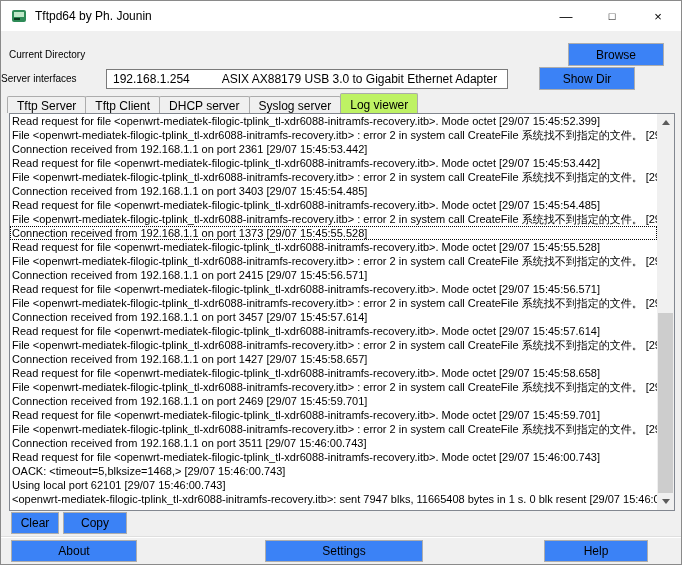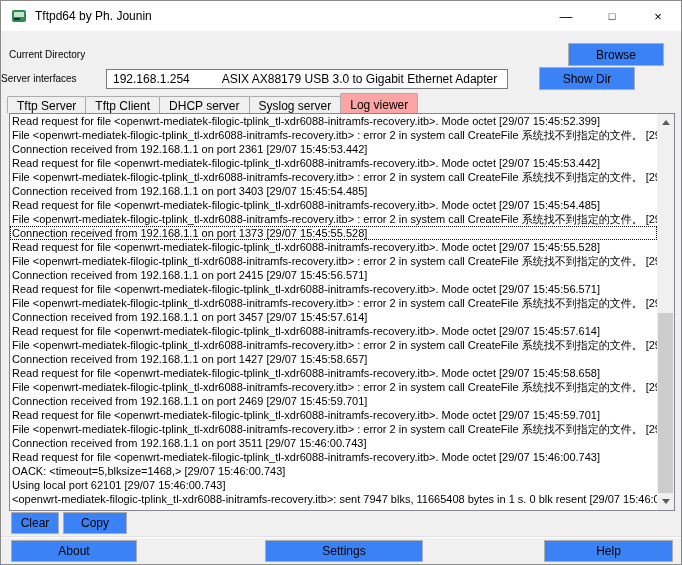--- a/index.html
+++ b/index.html
@@ -85,21 +85,21 @@
     background: #f0f0f0;
     border: 1px solid #acacac;
     border-bottom: none;
     border-radius: 2px 2px 0 0;
     white-space: nowrap;
   }
   .tab + .tab { margin-left: -1px; }
   .tab.active {
     height: 20px;
     padding-top: 4px;
-    background: #fca5a5;
+    background: #bef264;
     position: relative; z-index: 2;
   }
   
   .log-panel {
     position: absolute; left: 8px; top: 82px; width: 666px; height: 398px;
     background: #fff;
     border: 1px solid #828790;
   }
   .log-lines {
     position: absolute; left: 0; top: 0; right: 17px; bottom: 0;
@@ -139,21 +139,21 @@
   }
   
   .btn-clear { left: 10px; top: 481px; width: 48px; height: 22px; }
   .btn-copy  { left: 62px; top: 481px; width: 64px; height: 22px; }
   .separator {
     position: absolute; left: 0; right: 0; top: 505px;
     border-top: 1px solid #dfdfdf; border-bottom: 1px solid #ffffff;
   }
   .btn-about    { left: 10px;  top: 509px; width: 126px; height: 22px; }
   .btn-settings { left: 264px; top: 509px; width: 158px; height: 22px; }
-  .btn-help     { left: 543px; top: 509px; width: 129px; height: 22px; }
+  .btn-help     { left: 543px; top: 509px; width: 104px; height: 22px; }
 </style>
 </head>
 <body>
 
 <div class="window">
 
   <div class="titlebar">
     <span class="app-icon">
       <svg width="16" height="16" viewBox="0 0 16 16">
         <rect x="1" y="2" width="14" height="12" rx="2" fill="#2e8b57"></rect>

